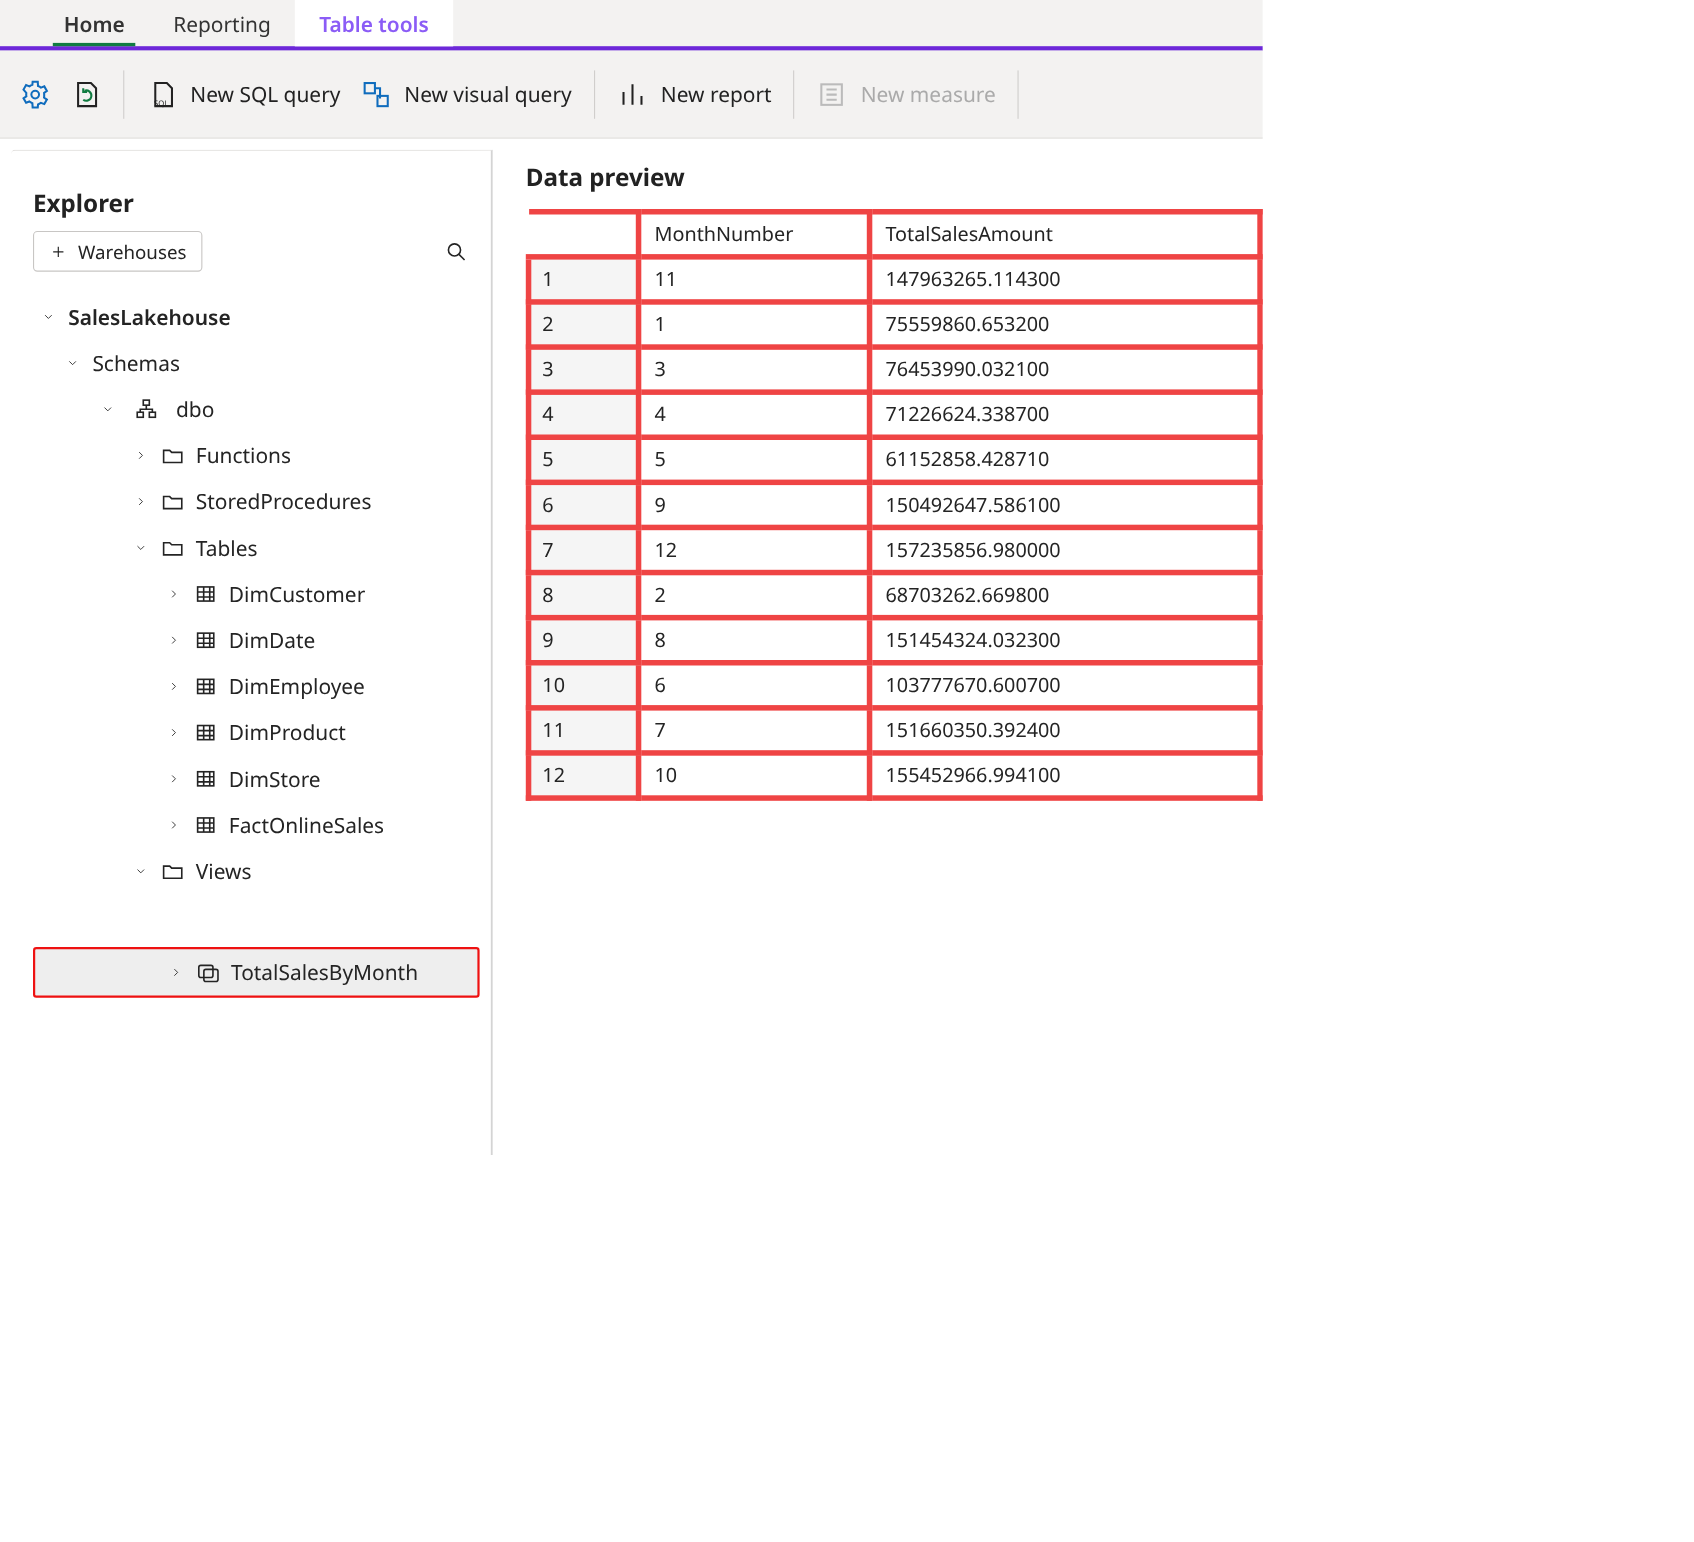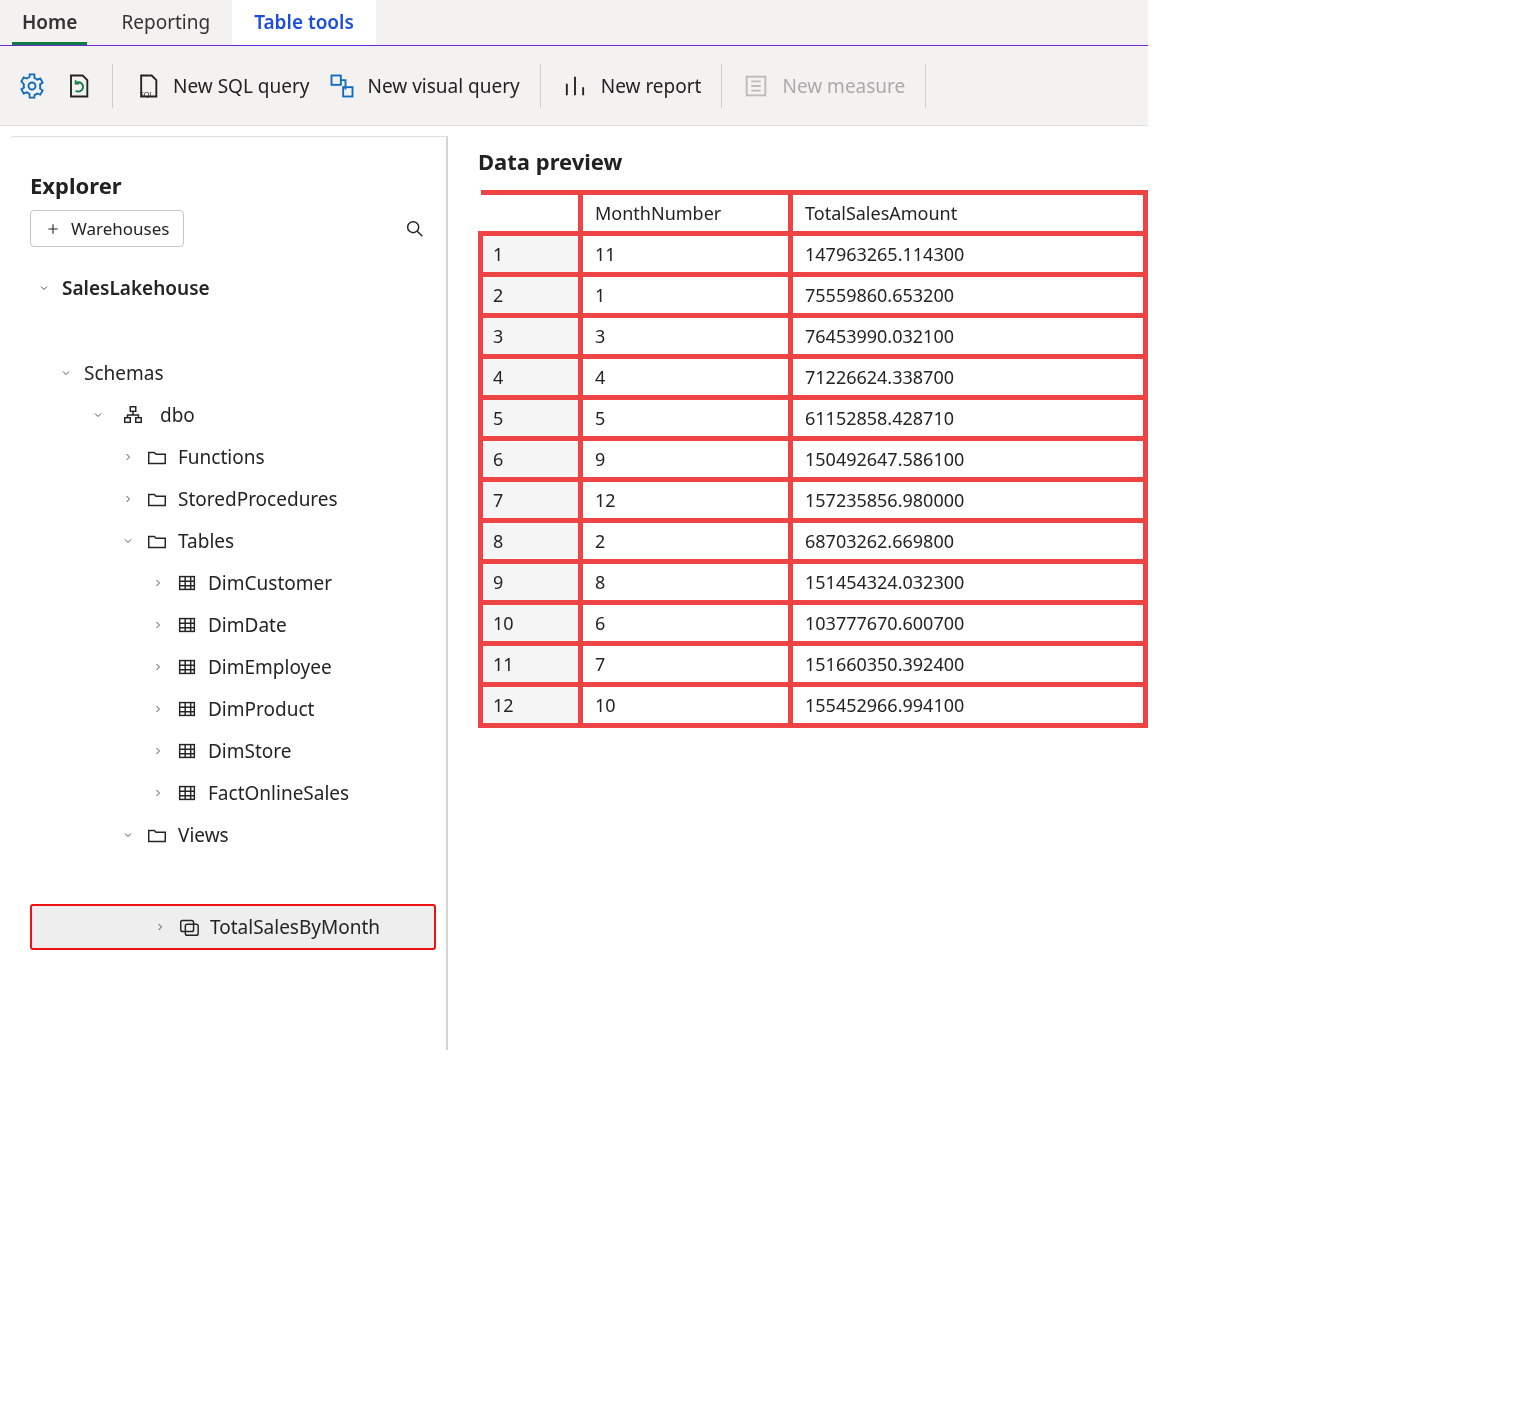--- a/index.html
+++ b/index.html
@@ -9,21 +9,22 @@
       color: #242424;
       background: #fff;
       width: 1148px;
     }
 
     
     .tabs {
       display: flex;
       background: #f3f2f1;
       height: 46px;
-      border-bottom: 1px solid #6d28d9;
+      border-bottom: 4px solid #6d28d9;
+      padding-left: 36px;
     }
     .tab {
       padding: 9px 22px 0 22px;
       font-size: 19px;
       color: #333;
       cursor: pointer;
       position: relative;
     }
     .tab.active-home {
       font-weight: 600;
@@ -32,21 +33,21 @@
       content: '';
       position: absolute;
       left: 12px;
       right: 12px;
       bottom: 0px;
       height: 3px;
       background: #107c41;
     }
     .tab.active-tools {
       background: #fff;
-      color: #1d4ed8;
+      color: #8b5cf6;
       font-weight: 600;
       border-bottom: 1px solid #fff;
     }
 
     
     .ribbon {
       display: flex;
       align-items: center;
       background: #f3f2f1;
       height: 80px;
@@ -125,21 +126,21 @@
       background: #eeeeee;
       border-radius: 3px;
       border: 2px solid #e11;
       margin-top: 48px;
     }
     .chev {
       width: 16px; height: 16px; display:inline-flex; align-items:center; justify-content:center;
     }
     .chev svg { width: 12px; height: 12px; }
     .ticon { width: 22px; height: 22px; display:inline-flex;}
-    .indent-1 { padding-left: 28px; margin-top: 43px; }
+    .indent-1 { padding-left: 28px; }
     .indent-2 { padding-left: 60px; gap: 16px; }
     .indent-3 { padding-left: 90px; }
     .indent-4 { padding-left: 120px; }
     .tnode.bold { font-weight: 600; }
 
     
     .preview {
       flex: 1;
       padding: 20px 0 0 30px;
     }

